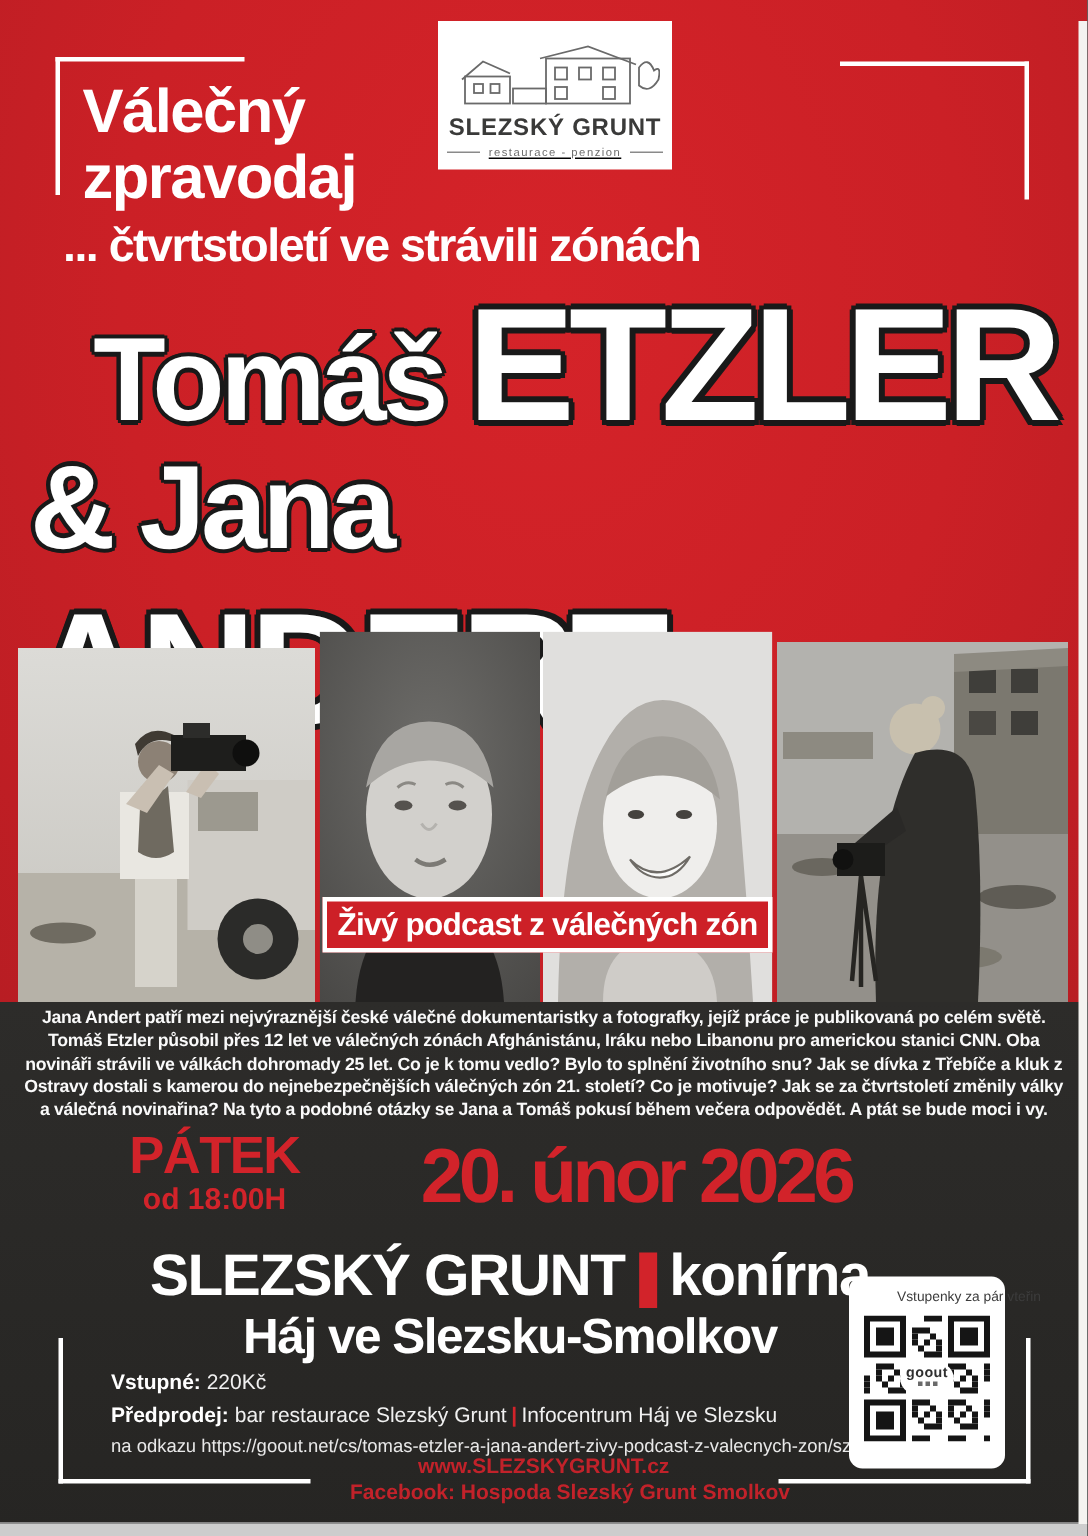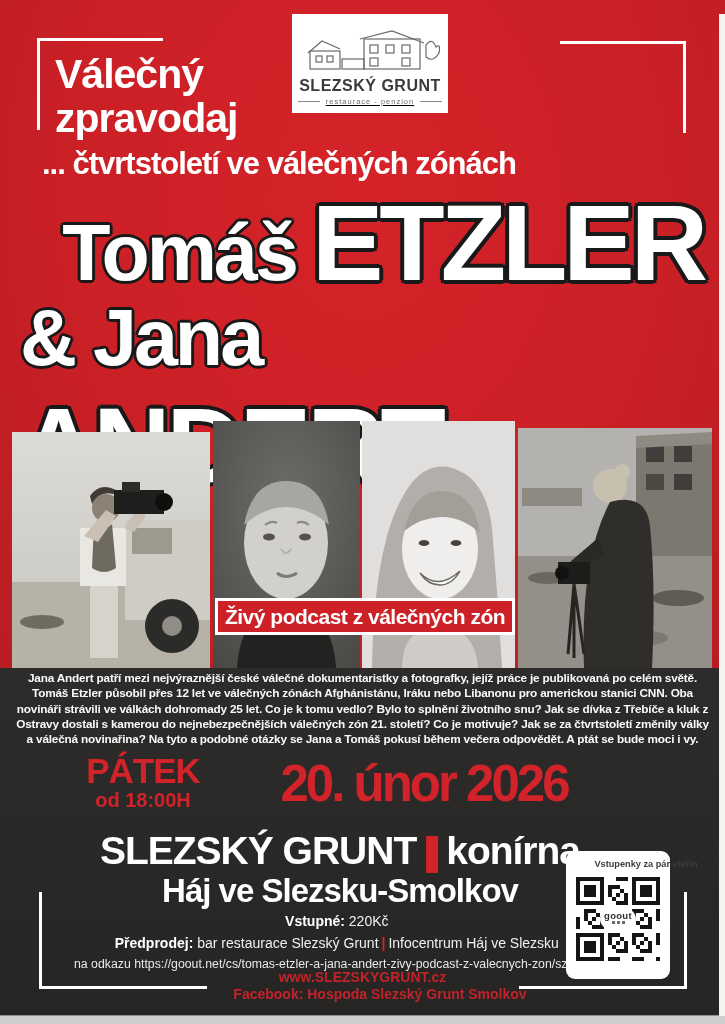--- a/index.html
+++ b/index.html
@@ -57,21 +57,21 @@
      font-weight:bold;font-size:39px;line-height:44px;letter-spacing:-1px;white-space:nowrap;}
   .venue-line .sep{display:inline-block;color:var(--red-text);transform:scaleX(2.4);margin:0 10px;}
   .city-line{position:absolute;left:0;top:872px;width:680px;text-align:center;color:#fff;
      font-weight:bold;font-size:33px;line-height:38px;letter-spacing:-1px;white-space:nowrap;}
   .tickets{position:absolute;left:74px;top:911px;color:#f0f0f0;font-size:14px;line-height:21.5px;white-space:nowrap;}
   .tickets b{color:#fff;}
   .tickets .sep{color:var(--red-text);font-weight:bold;padding:0 3px;}
   .tickets .url-line{font-size:12.3px;color:#e8e8e8;}
   
   .qr-box{position:absolute;left:566px;top:851px;width:104px;height:128px;background:#fff;border-radius:9px;z-index:45;}
-  .qr-caption{position:absolute;left:0;top:8px;width:104px;text-align:center;font-size:9.2px;font-weight:bold;color:#3c3c3c;padding-left:28px;}
+  .qr-caption{position:absolute;left:0;top:8px;width:104px;text-align:center;font-size:9.2px;font-weight:normal;color:#3c3c3c;padding-left:28px;}
   .qr-box svg{position:absolute;left:10px;top:26px;}
   .goout-brand{position:absolute;left:10px;top:60px;width:84px;text-align:center;
      font-size:9.5px;font-weight:bold;color:#2f2f2f;letter-spacing:.3px;line-height:9px;}
   .goout-dots{position:absolute;left:10px;top:70px;width:84px;display:flex;justify-content:center;gap:2px;}
   .goout-dots i{width:3px;height:3px;background:#6a6a6a;display:block;}
   
   .footer-web{position:absolute;left:0;top:969px;width:725px;text-align:center;
      color:#c2222a;font-weight:bold;font-size:14px;line-height:17px;}
   .footer-fb{position:absolute;left:0;top:986px;width:714px;text-align:center;
      color:#c2222a;font-weight:bold;font-size:14px;line-height:17px;margin-left:23px;}
@@ -111,21 +111,21 @@
         <span class="dash"></span>
         <span>restaurace - penzion</span>
         <span class="dash"></span>
       </div>
     </div>
 
     <div class="war-heading">
       <div>Válečný</div>
       <div>zpravodaj</div>
     </div>
-    <div class="sub-heading">... čtvrtstoletí ve válečných zónách</div>
+    <div class="sub-heading">... čtvrtstoletí ve strávili zónách</div>
 
     <div class="title-row row1">
       <span class="small">Tomáš</span>
       <span class="big">ETZLER</span>
     </div>
     <div class="title-row row2">
       <span class="small">&amp; Jana</span>
       <span class="big">ANDERT</span>
     </div>
 
@@ -223,21 +223,21 @@
       <div class="day">PÁTEK</div>
       <div class="time">od 18:00H</div>
     </div>
     <div class="date" style="top:74px;">20. únor 2026</div>
 
     <div class="venue-line" style="top:161px;">
       <span>SLEZSKÝ GRUNT</span><span class="sep">|</span><span>konírna</span>
     </div>
     <div class="city-line" style="top:204px;">Háj ve Slezsku-Smolkov</div>
 
-    <div class="tickets" style="top:243px;text-align:center;">
+    <div class="tickets" style="top:243px;">
       <div>
         <b>Vstupné:</b>
         <span>220Kč</span>
       </div>
       <div>
         <b>Předprodej:</b>
         <span>bar restaurace Slezský Grunt</span><span class="sep">|</span><span>Infocentrum Háj ve Slezsku</span>
       </div>
       <div class="url-line">
         <span>na odkazu</span>

